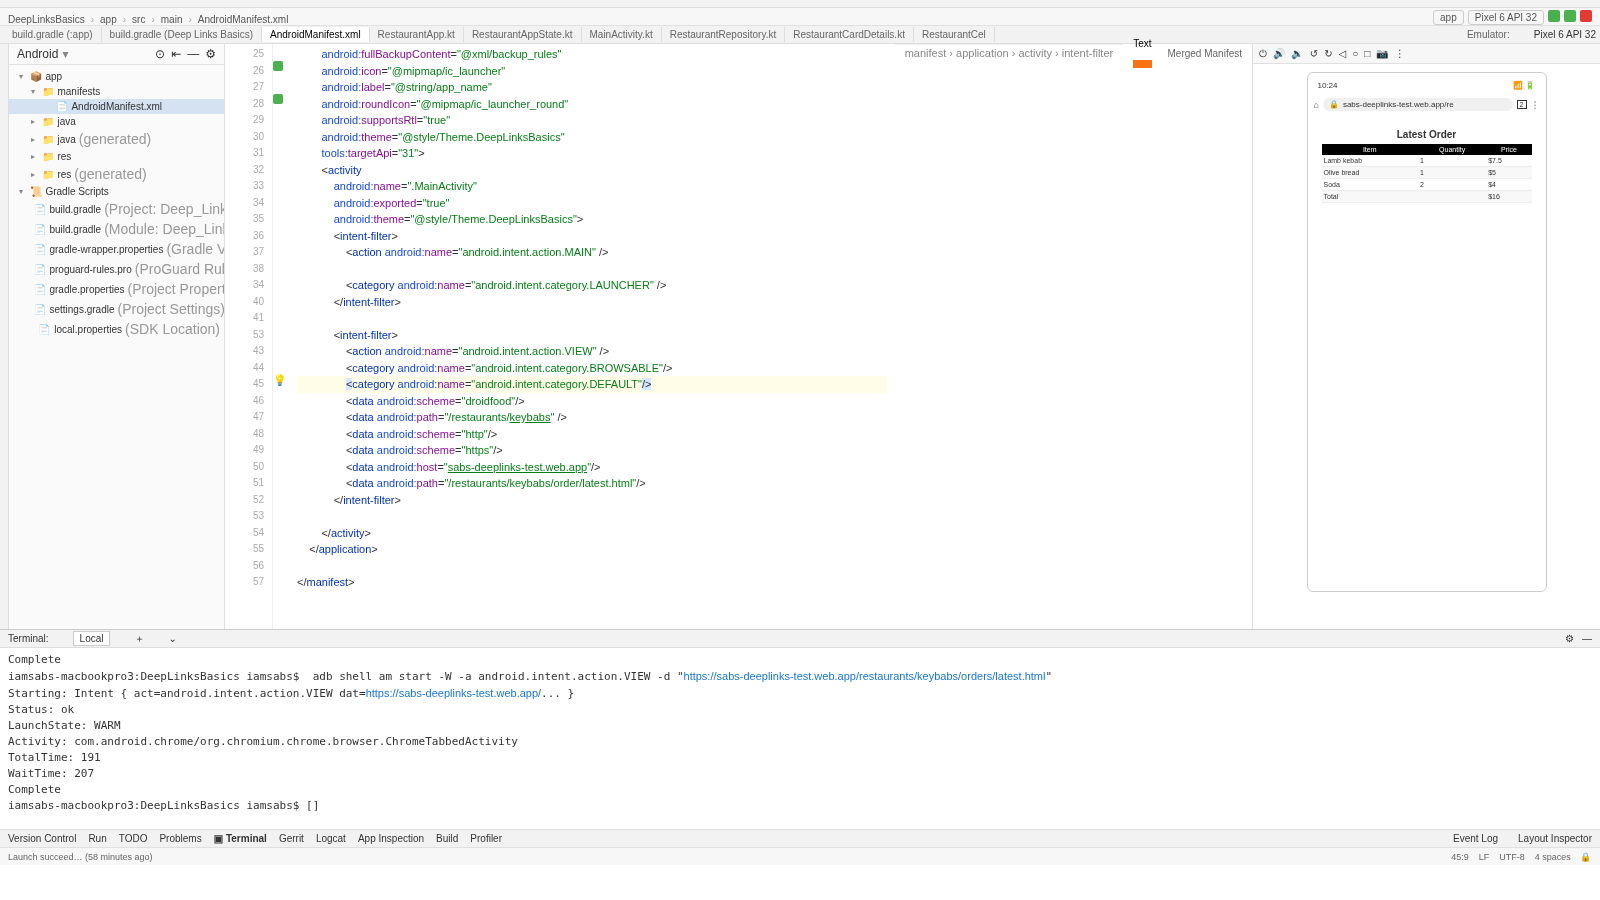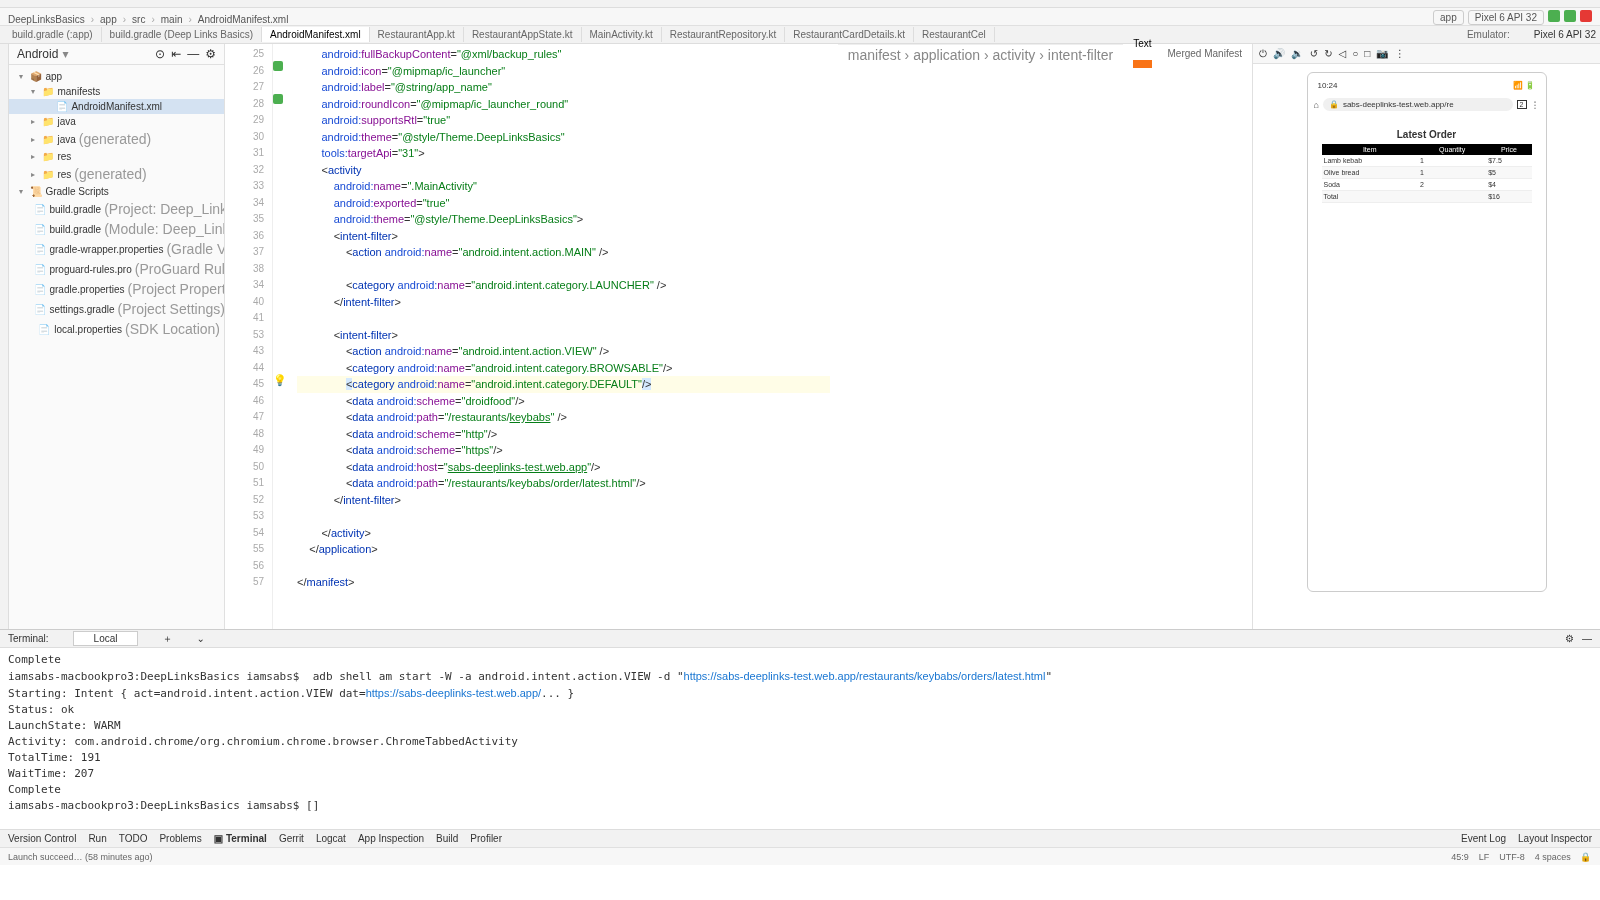--- a/index.html
+++ b/index.html
@@ -45,21 +45,21 @@
 .caret-bg{background:#d4e9ff}
 .bottom-panels{height:200px;display:flex;flex-direction:column;border-top:1px solid #ccc}
 .terminal-tabs{height:18px;background:#f2f2f2;display:flex;align-items:center;padding:0 8px;gap:24px;font-size:10px;border-bottom:1px solid #ddd}
 .terminal-content{flex:1;background:#fff;font-family:Menlo,Monaco,monospace;font-size:11px;line-height:16px;padding:4px 8px;overflow:auto;white-space:pre}
 .term-link{color:#1976d2}
 .bottom-bar{height:18px;background:#f2f2f2;display:flex;align-items:center;padding:0 8px;gap:12px;font-size:10px;border-top:1px solid #ddd}
 .status-bar{height:18px;background:#f7f7f7;display:flex;align-items:center;padding:0 8px;font-size:9px;color:#666;border-top:1px solid #e0e0e0}
 .status-right{margin-left:auto;display:flex;gap:10px}
 .editor-sub-tabs{height:18px;display:flex;align-items:center;padding:0 10px;gap:16px;font-size:10px;color:#666}
 .editor-sub-tabs .active{color:#000;border-bottom:8px solid #f97316;padding-bottom:11px}
-.breadcrumb-path{height:16px;font-size:14px;color:#888;padding:2px 10px;border-top:1px solid #eee}
+.breadcrumb-path{height:16px;font-size:11px;color:#888;padding:2px 10px;border-top:1px solid #eee}
 .icon-sq{width:10px;height:10px;background:#4caf50;display:inline-block;border-radius:2px}
 .top-right-icons{margin-left:auto;display:flex;gap:4px}
 .tiny-icon{width:12px;height:12px;display:inline-block;background:#888;border-radius:2px}
 </style>
 </head>
 <body>
 
 <div class="top-menu"></div>
 
 <div class="breadcrumb">
@@ -280,21 +280,21 @@
           </table>
         </div>
       </div>
     </div>
   </div>
 </div>
 
 <div class="bottom-panels">
   <div class="terminal-tabs">
     <span>Terminal:</span>
-    <span style="padding:1px 20px;background:#fff;border:1px solid #ccc">Local</span>
+    <span style="padding:1px 6px;background:#fff;border:1px solid #ccc">Local</span>
     <span>＋</span>
     <span>⌄</span>
     <span style="margin-left:auto;display:flex;gap:8px">
       <span>⚙</span>
       <span>—</span>
     </span>
   </div>
   <div class="terminal-content" id="terminal">Complete
 iamsabs-macbookpro3:DeepLinksBasics iamsabs$  adb shell am start -W -a android.intent.action.VIEW -d "<span class="term-link">https://sabs-deeplinks-test.web.app/restaurants/keybabs/orders/latest.html</span>"
 Starting: Intent { act=android.intent.action.VIEW dat=<span class="term-link">https://sabs-deeplinks-test.web.app/</span>... }
@@ -311,21 +311,21 @@
   <span>Version Control</span>
     <span>Run</span>
     <span>TODO</span>
     <span>Problems</span>
     <span style="font-weight: 600;">▣ Terminal</span>
     <span>Gerrit</span>
     <span>Logcat</span>
     <span>App Inspection</span>
     <span>Build</span>
     <span>Profiler</span>
-    <div style="margin-left:auto;display:flex;gap:12px" id="bottom-bar-right">
+    <div style="margin-left:auto;display:flex;gap:20px" id="bottom-bar-right">
       <span>Event Log</span>
       <span>Layout Inspector</span>
     </div>
 </div>
 
 <div class="status-bar">
   <span>Launch succeed… (58 minutes ago)</span>
   <div class="status-right">
     <span>45:9</span>
     <span>LF</span>

